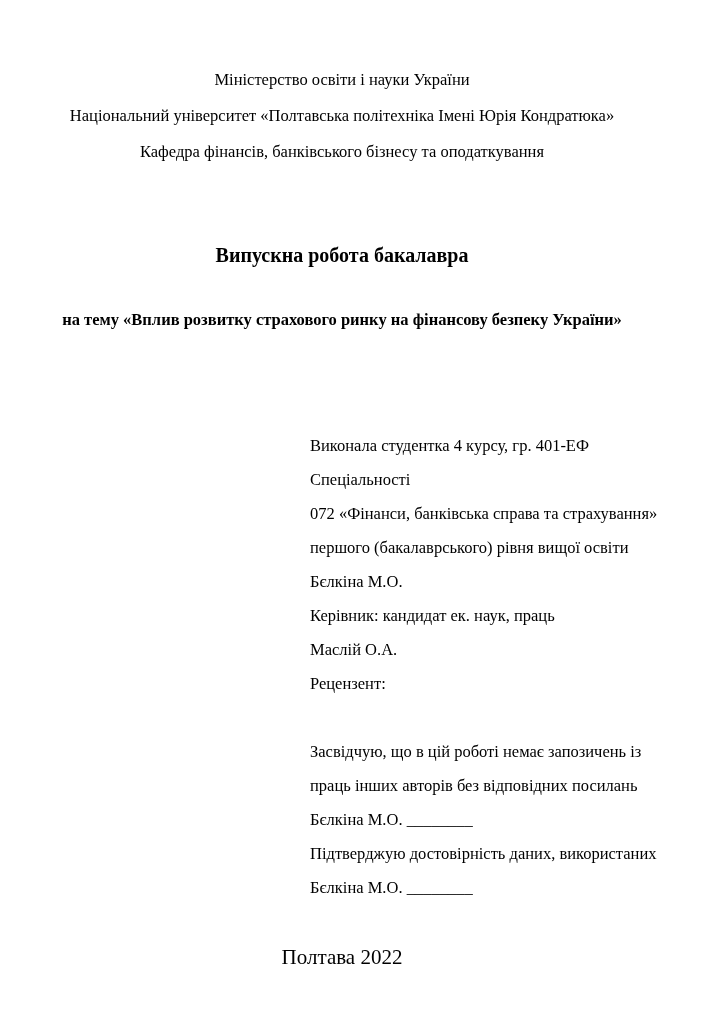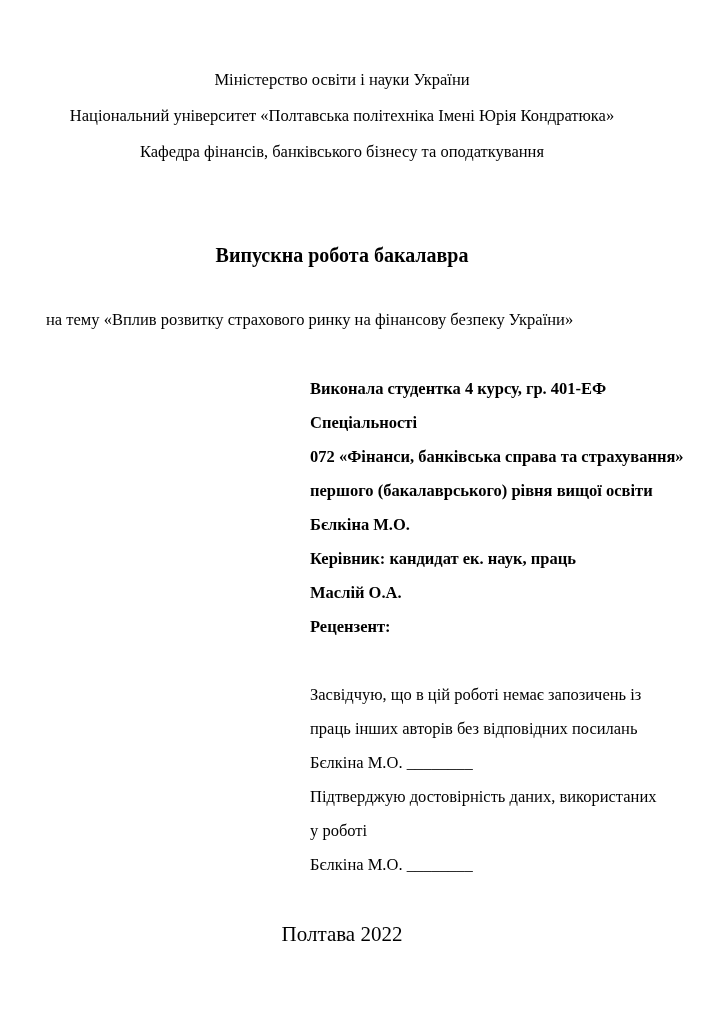--- a/index.html
+++ b/index.html
@@ -29,29 +29,29 @@
     white-space: nowrap;
   }
   .title {
     text-align: center;
     font-size: 20px;
     font-weight: bold;
     margin: 72px 0 4px 0;
     line-height: 26px;
   }
   .topic {
+    text-align: center;
     font-size: 16.5px;
-    font-weight: normal;
+    font-weight: bold;
     margin: 40px 0 12px 0;
     line-height: 24px;
     white-space: nowrap;
   }
   .details {
-    margin: 40px 0 0 264px;
-    font-weight: bold;
+    margin: 97px 0 0 264px;
   }
   .details p,
   .declaration p {
     margin: 0;
     font-size: 16.5px;
     line-height: 34px;
     text-align: left;
     white-space: nowrap;
   }
   .declaration {
@@ -88,19 +88,18 @@
     <p>Керівник: кандидат ек. наук, праць</p>
     <p>Маслій О.А.</p>
     <p>Рецензент:</p>
   </div>
 
   <div class="declaration">
     <p>Засвідчую, що в цій роботі немає запозичень із</p>
     <p>праць інших авторів без відповідних посилань</p>
     <p>Бєлкіна М.О. ________</p>
     <p>Підтверджую достовірність даних, використаних</p>
-    <p>у роботі</p>
     <p>Бєлкіна М.О. ________</p>
   </div>
 
   <p class="footer">Полтава 2022</p>
 
 </div>
 
 </body></html>

